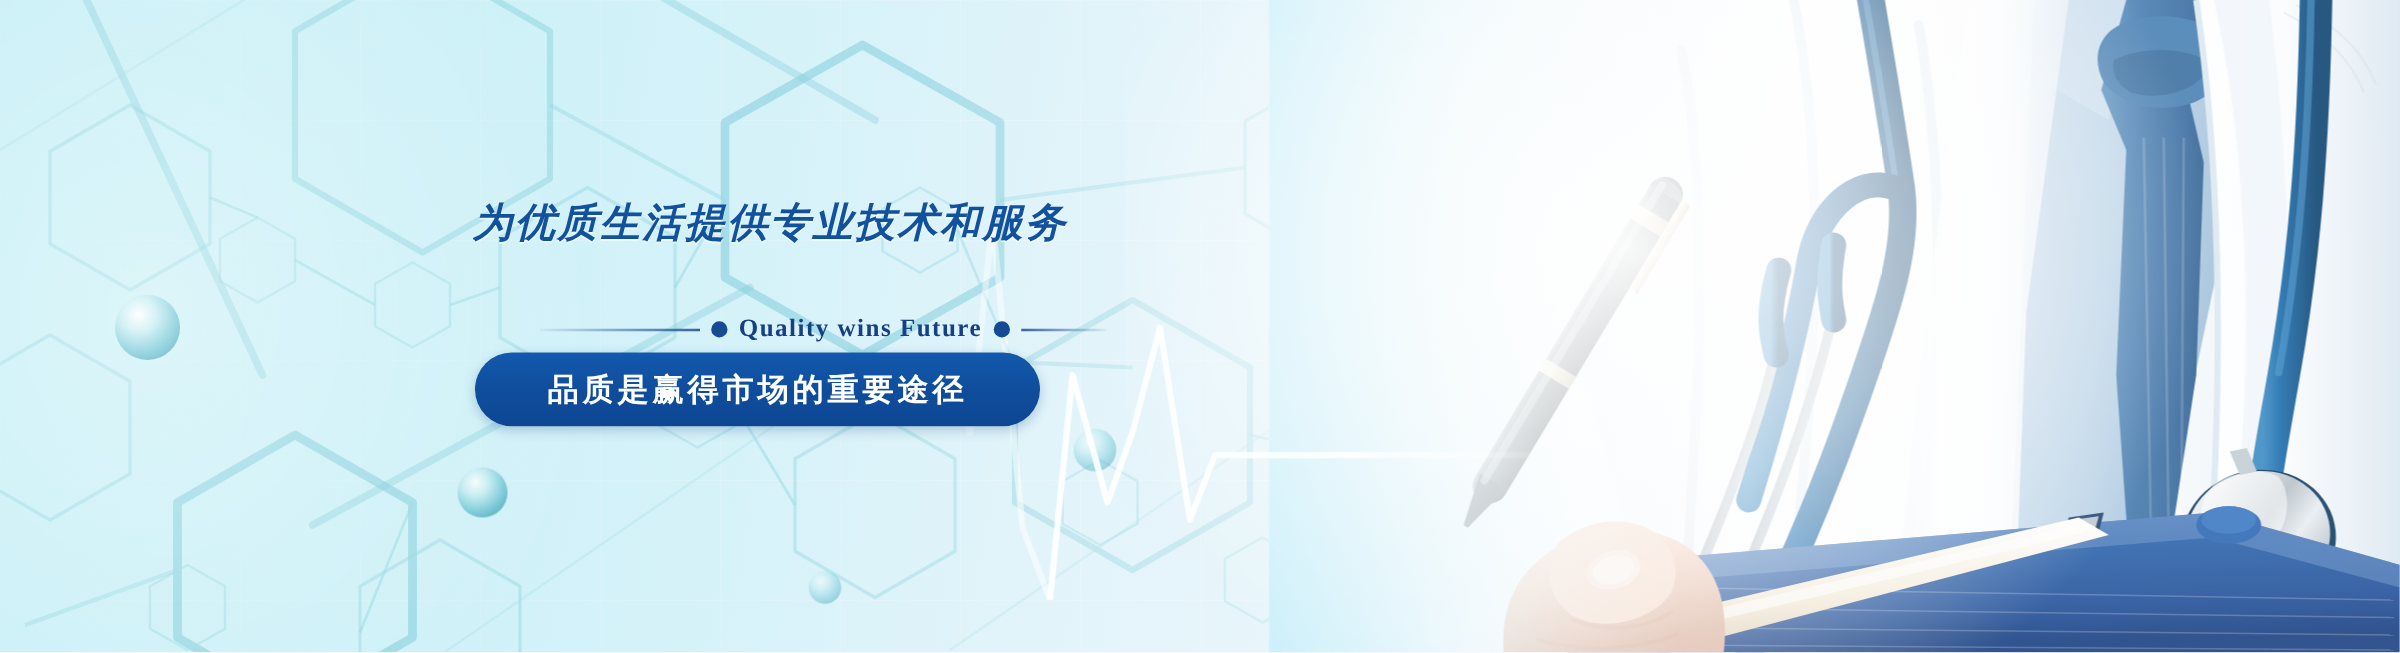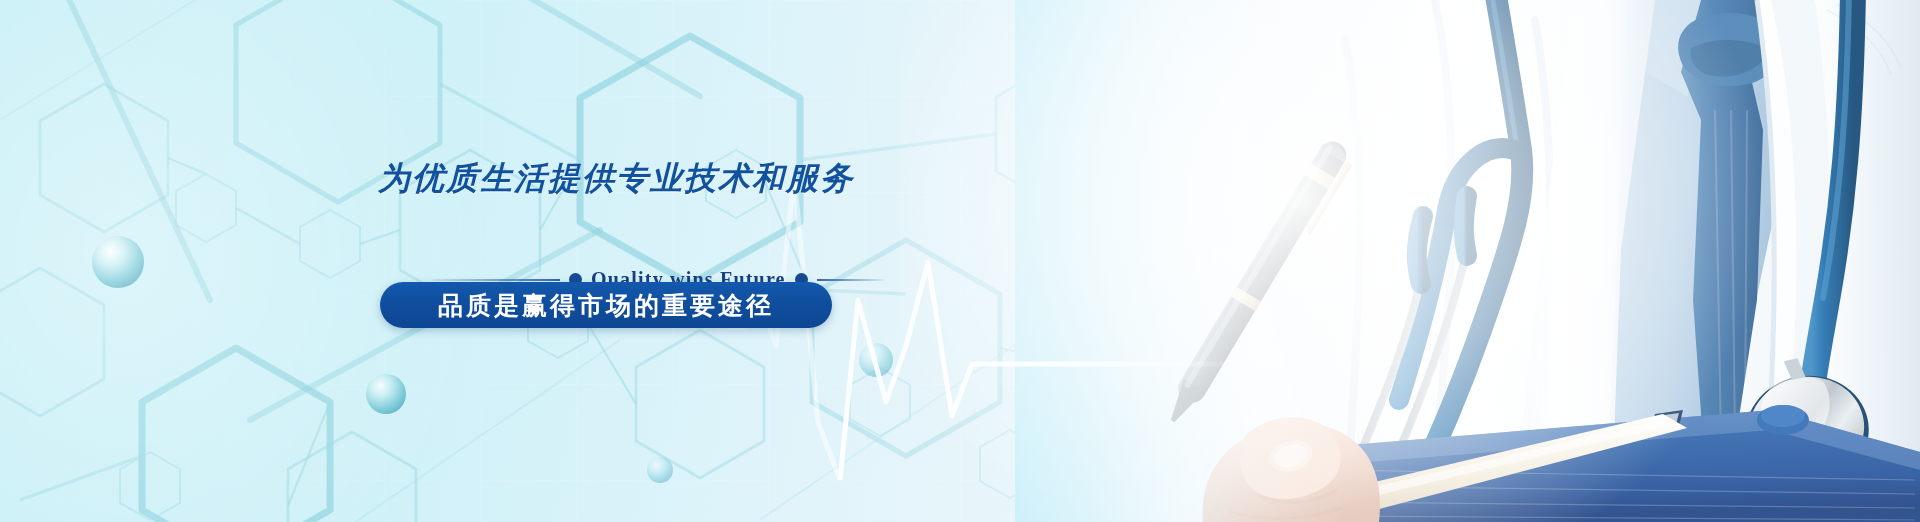--- a/index.html
+++ b/index.html
@@ -57,38 +57,38 @@
     position:absolute;left:378px;top:162px;
     font-size:32px;line-height:1;
     font-weight:bold;font-style:italic;
     letter-spacing:2px;
     color:#11519e;
     white-space:nowrap;
     text-shadow:0 1px 0 rgba(255,255,255,.55);
   }
 
   #divider{
-    position:absolute;left:432px;top:268px;
+    position:absolute;left:432px;top:252px;
     display:flex;align-items:center;gap:9px;
     white-space:nowrap;
   }
   .dv-line{height:2px;background:linear-gradient(90deg,rgba(22,74,148,.05),rgba(22,74,148,.85));}
   .dv-line.left{width:128px;}
   .dv-line.right{width:68px;background:linear-gradient(90deg,rgba(22,74,148,.85),rgba(22,74,148,.05));}
   .dv-dot{width:13px;height:13px;border-radius:50%;background:#164a94;flex:none;}
   #tagline{
     font-family:"Liberation Serif",serif;
     font-size:20px;font-weight:bold;
     letter-spacing:1.2px;
     color:#173f86;
   }
 
   #cta{
     position:absolute;left:380px;top:282px;
-    width:452px;height:46px;
+    width:452px;height:59px;
     border-radius:30px;
     background:linear-gradient(180deg,#1359ad 0%,#0f4d9c 52%,#0d4793 100%);
     box-shadow:0 3px 9px rgba(12,60,120,.25);
     display:flex;align-items:center;justify-content:center;
     border:none;padding:0;
   }
   #cta-label{
     font-size:25px;font-weight:bold;color:#ffffff;
     letter-spacing:3px;white-space:nowrap;
   }

